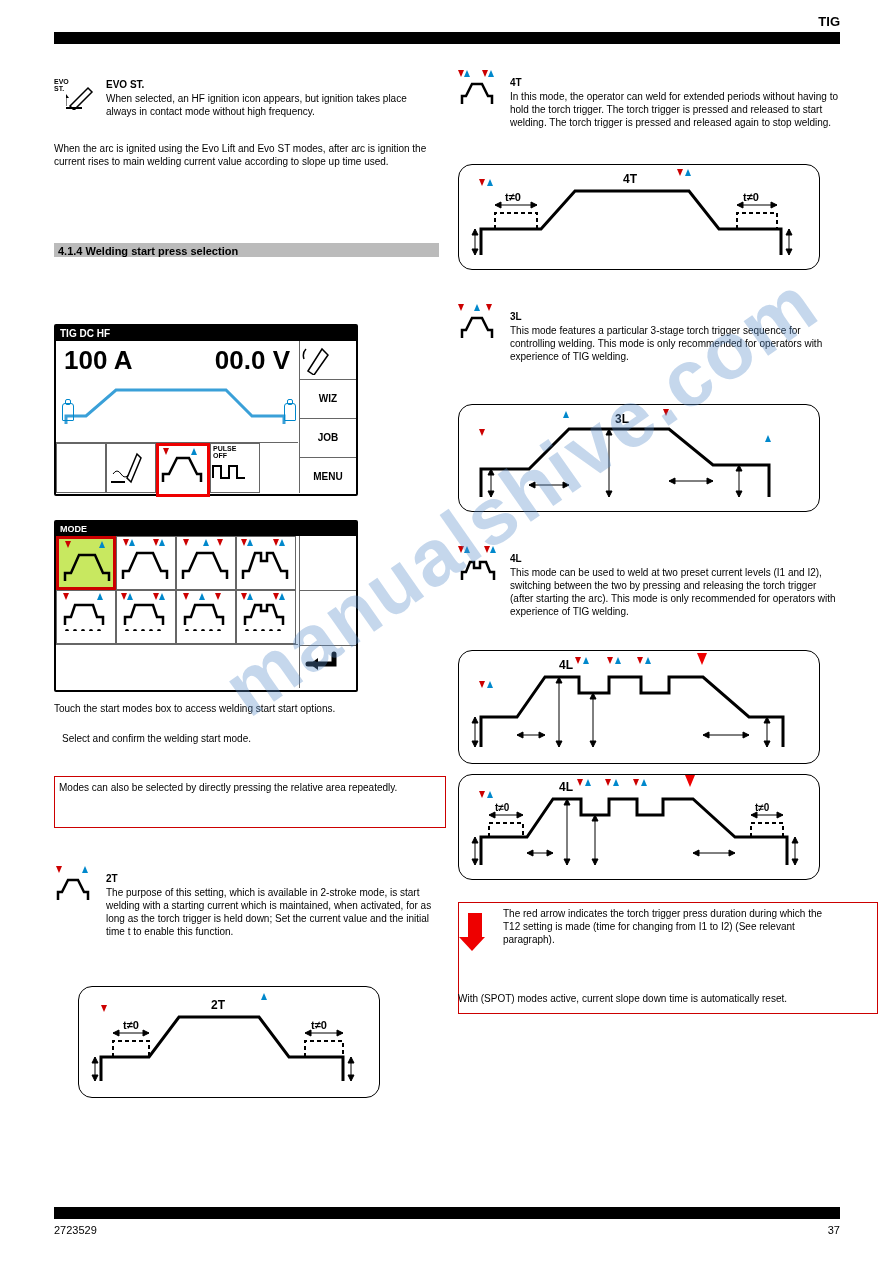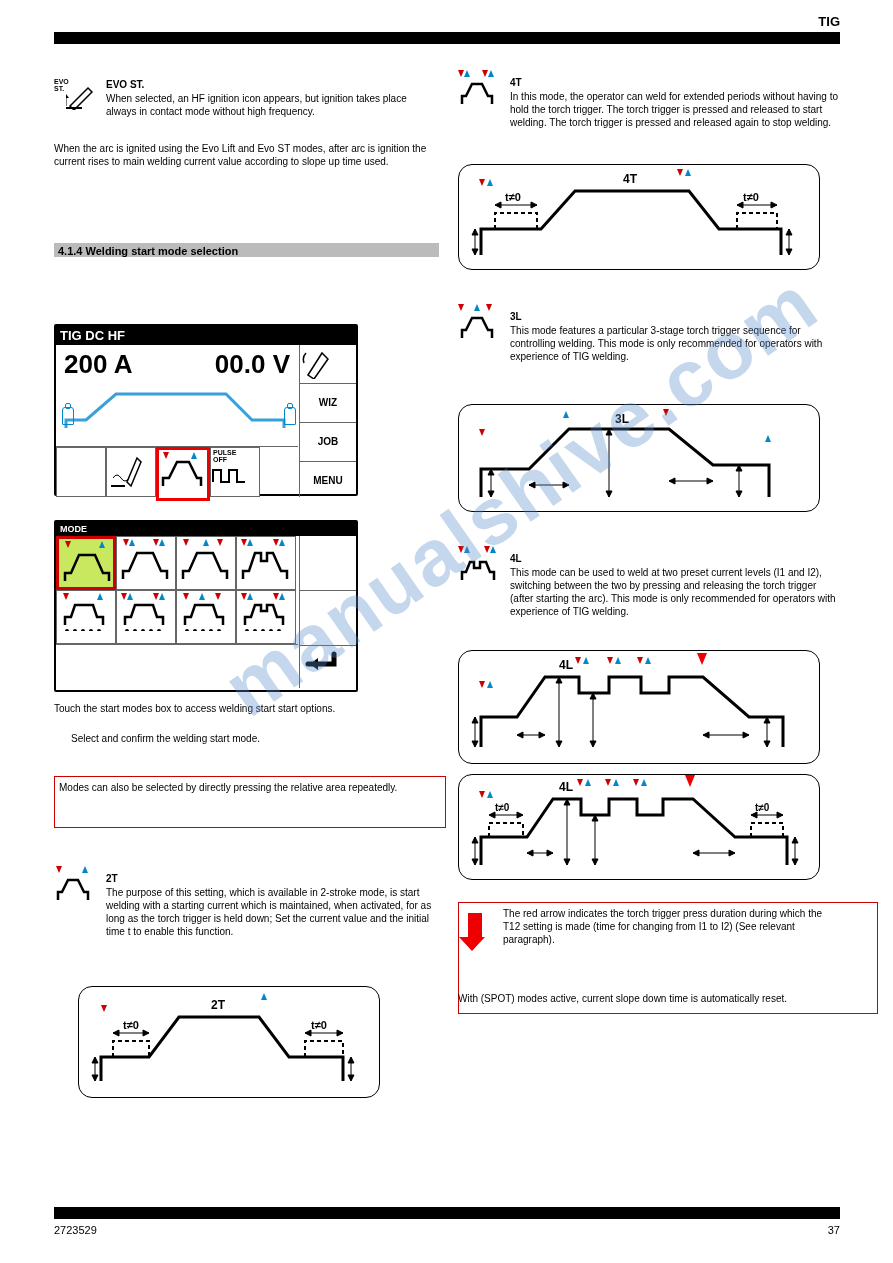--- a/index.html
+++ b/index.html
@@ -37,28 +37,28 @@
           <line x1="0" y1="28" x2="16" y2="28" stroke="#000" stroke-width="2"></line>
           <line x1="0" y1="26" x2="0" y2="16" stroke="#000" stroke-width="1"></line>
           <polygon points="0,14 -3,18 3,18" fill="#000"></polygon>
         </svg>
     </div>
     <div class="txt b" style="left:52px;top:0">EVO ST.</div>
     <div class="txt" style="left:52px;top:14px;width:330px">When selected, an HF ignition icon appears, but ignition takes place always in contact mode without high frequency.</div>
     <div class="txt" style="left:0;top:64px;width:385px">When the arc is ignited using the Evo Lift and Evo ST modes, after arc is ignition the current rises to main welding current value according to slope up time used.</div>
 
     <div class="grey" style="position:absolute;left:0;top:165px;width:385px"></div>
-    <div class="txt b" style="left:4px;top:166px;font-size:11px;color:#000">4.1.4 Welding start mode selection</div>
+    <div class="txt b" style="left:4px;top:166px;font-size:11px;color:#000">4.1.4 Welding start press selection</div>
 
     <div style="position:absolute;left:0;top:246px;width:300px;height:168px;border:2px solid #000;border-radius:2px">
-      <div style="background:#000;color:#fff;font-size:13px;font-weight:bold;padding:2px 4px">TIG DC HF</div>
+      <div style="background:#000;color:#fff;font-size:10px;font-weight:bold;padding:2px 4px">TIG DC HF</div>
       <div style="position:relative;height:152px">
         <div style="position:absolute;left:0;top:0;width:242px;height:152px">
           <div style="display:flex;justify-content:space-between;padding:4px 8px 0">
-            <span class="b" style="font-size:26px">200 A</span>
+            <span class="b" style="font-size:26px">100 A</span>
             <span class="b" style="font-size:26px">00.0 V</span>
           </div>
           <svg width="242" height="56">
             <path d="M10 48 L10 40 L30 40 L60 14 L170 14 L196 40 L228 40 L228 48" stroke="#3aa0d8" stroke-width="3" fill="none"></path>
           </svg>
           <span class="gas-icon" style="position:absolute;left:6px;top:62px"></span>
           <span class="gas-icon" style="position:absolute;left:228px;top:62px"></span>
 
           <div style="position:absolute;left:0;bottom:0;width:242px;height:50px;border-top:1px solid #666;display:flex">
             <div class="lcell" style="position:relative;width:48px;height:48px">
@@ -217,21 +217,21 @@
             <svg width="44" height="34">
                 <path d="M8 18 L34 18 L34 8" stroke="#000" stroke-width="5" fill="none" stroke-linecap="round"></path>
                 <polygon points="10,18 18,12 18,24" fill="#000"></polygon>
               </svg>
           </div>
         </div>
       </div>
     </div>
 
     <div class="txt" style="left:0;top:624px;width:385px">Touch the start modes box to access welding start start options.</div>
-    <div class="txt" style="left:17px;top:654px;width:385px">Select and confirm the welding start mode.</div>
+    <div class="txt" style="left:8px;top:654px;width:385px">Select and confirm the welding start mode.</div>
 
     <div class="redbox" style="left:0;top:698px;width:382px;height:42px;padding:4px">
       <div class="txt" style="position:relative;width:374px">Modes can also be selected by directly pressing the relative area repeatedly.</div>
     </div>
 
     <div style="position:absolute;left:0;top:796px">
       <div style="position:absolute;left:2px;top:-8px" class="arrow arrow-dn-r"></div>
       <div style="position:absolute;left:28px;top:-8px" class="arrow arrow-up-b"></div>
       <svg width="40" height="28">
           <path d="M4 26 L4 18 L8 18 L14 6 L24 6 L30 18 L34 18 L34 26" stroke="#000" stroke-width="2.5" fill="none"></path>

